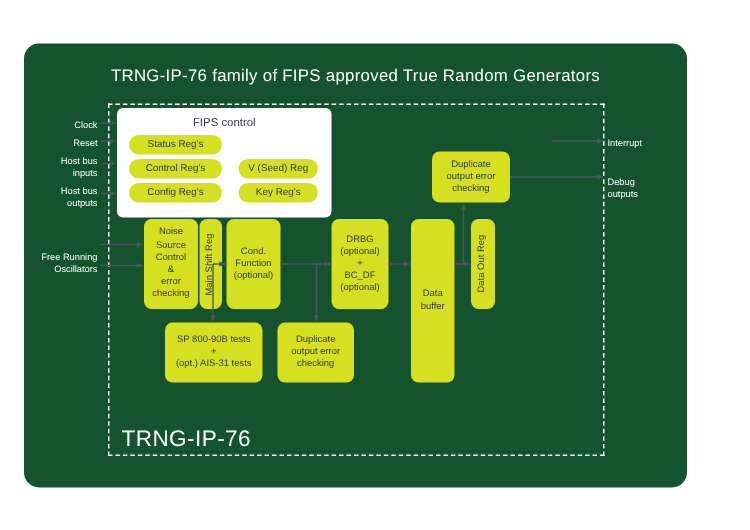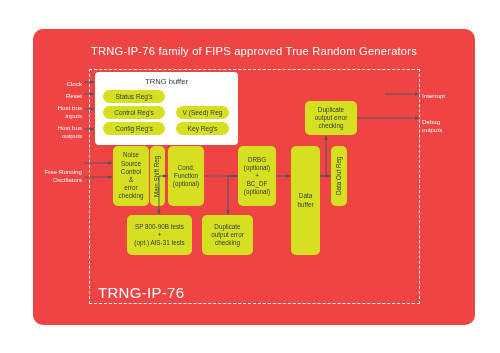--- a/index.html
+++ b/index.html
@@ -10,23 +10,23 @@
     font-family: "Liberation Sans", sans-serif;
   }
   #root {
     position: relative;
     width: 500px; height: 353px;
     background: #ffffff;
   }
   
   .card {
     position: absolute;
-    left: 33px; top: 29px;
+    left: 16px; top: 29px;
     width: 442px; height: 296px;
-    background: #ef4444;
+    background: #14532d;
     border-radius: 10px;
   }
   .title {
     position: absolute;
     left: 0; top: 16px;
     width: 442px;
     text-align: center;
     color: #ffffff;
     font-size: 11.2px;
     letter-spacing: 0.2px;
@@ -113,21 +113,21 @@
 
 <div id="root">
   <div class="card">
 
     <div class="title">TRNG-IP-76 family of FIPS approved True Random Generators</div>
 
     <div class="ip-boundary"></div>
     <div class="ip-label">TRNG-IP-76</div>
 
     <div class="ctrl-panel">
-      <div class="ctrl-title">TRNG buffer</div>
+      <div class="ctrl-title">FIPS control</div>
       <div class="pill" style="left:8px; top:18px; width:62px; height:13px;">Status Reg's</div>
       <div class="pill" style="left:8px; top:34px; width:62px; height:13px;">Control Reg's</div>
       <div class="pill" style="left:8px; top:50px; width:62px; height:13px;">Config Reg's</div>
       <div class="pill" style="left:81px; top:34px; width:53px; height:13px;">V (Seed) Reg</div>
       <div class="pill" style="left:81px; top:50px; width:53px; height:13px;">Key Reg's</div>
     </div>
 
     <div class="blk" style="left:80px; top:117px; width:36px; height:60px;">Noise<br>Source<br>Control<br>&amp;<br>error<br>checking</div>
     <div class="blk vert" style="left:117px; top:117px; width:15px; height:60px;">Main Shift Reg</div>
 

